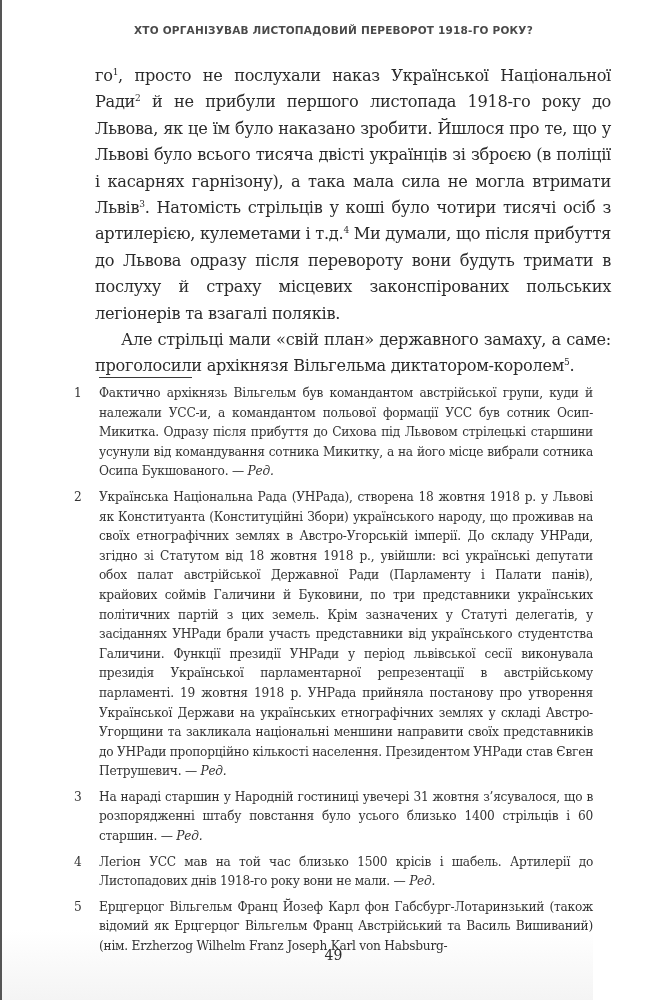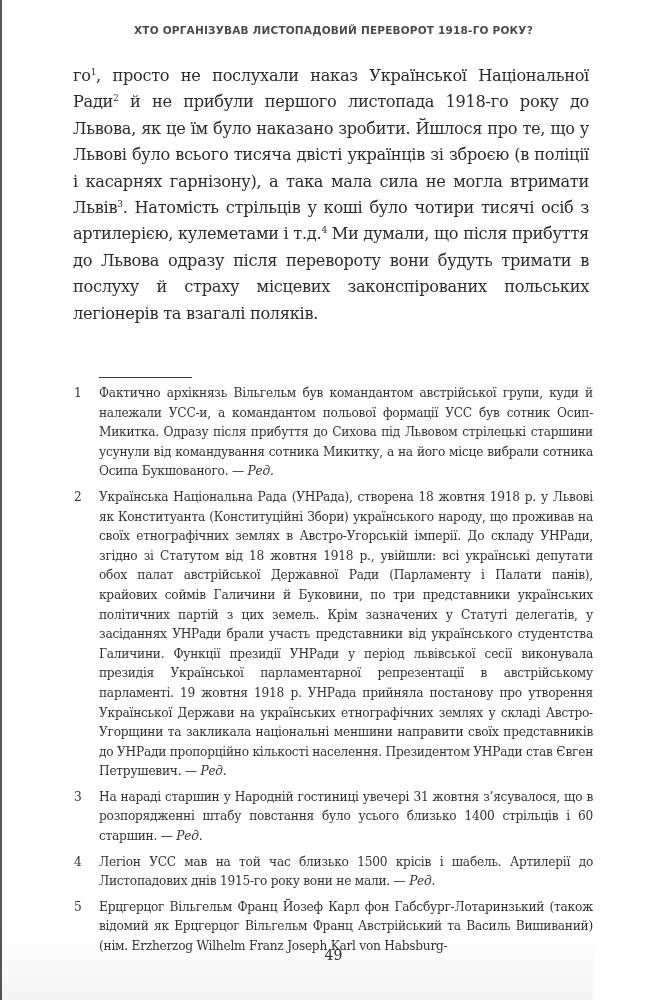--- a/index.html
+++ b/index.html
@@ -30,21 +30,21 @@
       width: 663px;
       text-align: center;
       font-family: "DejaVu Sans", sans-serif;
       font-weight: bold;
       font-size: 10.5px;
       letter-spacing: 0.2px;
       color: #4a4a4a;
     }
     .main-text {
       position: absolute;
-      left: 71px;
+      left: 93px;
       top: 63px;
       width: 516px;
       font-family: "DejaVu Serif", serif;
       font-size: 16.2px;
       line-height: 26.4px;
       color: #2b2b2b;
       text-align: justify;
       letter-spacing: -0.3px;
     }
     .main-text p {
@@ -112,40 +112,41 @@
   </style>
 </head>
 <body>
 
 <div class="page">
 
   <div class="running-head">ХТО ОРГАНІЗУВАВ ЛИСТОПАДОВИЙ ПЕРЕВОРОТ 1918-ГО РОКУ?</div>
 
   <div class="main-text">
     <p class="last-line-left"><span>го</span><sup>1</sup><span>, просто не послухали наказ Української Національної Ради</span><sup>2</sup><span> й не прибули першого листопада 1918-го року до Львова, як це їм було наказано зробити. Йшлося про те, що у Львові було всього тисяча двісті українців зі зброєю (в поліції і касарнях гарнізону), а така мала сила не могла втримати Львів</span><sup>3</sup><span>. Натомість стрільців у коші було чотири тисячі осіб з артилерією, кулеметами і т.д.</span><sup>4</sup><span> Ми думали, що після прибуття до Львова одразу після перевороту вони будуть тримати в послуху й страху місцевих законспірованих польських легіонерів та взагалі поляків.</span></p>
+    <p class="indent last-line-left"><span>Але стрільці мали «свій план» державного замаху, а саме: проголосили архікнязя Вільгельма диктатором-королем</span><sup>5</sup><span>.</span></p>
   </div>
 
   <div class="fn-rule"></div>
 
   <div class="footnotes">
     <div class="fn">
       <span class="fn-num">1</span>
       <span class="fn-body"><span>Фактично архікнязь Вільгельм був командантом австрійської групи, куди й належали УСС-и, а командантом польової формації УСС був сотник Осип-Микитка. Одразу після прибуття до Сихова під Львовом стрілецькі старшини усунули від командування сотника Микитку, а на його місце вибрали сотника Осипа Букшованого. — </span><em>Ред.</em></span>
     </div>
     <div class="fn">
       <span class="fn-num">2</span>
       <span class="fn-body"><span>Українська Національна Рада (УНРада), створена 18 жовтня 1918 р. у Львові як Конституанта (Конституційні Збори) українського народу, що проживав на своїх етнографічних землях в Австро-Угорській імперії. До складу УНРади, згідно зі Статутом від 18 жовтня 1918 р., увійшли: всі українські депутати обох палат австрійської Державної Ради (Парламенту і Палати панів), крайових соймів Галичини й Буковини, по три представники українських політичних партій з цих земель. Крім зазначених у Статуті делегатів, у засіданнях УНРади брали участь представники від українського студентства Галичини. Функції президії УНРади у період львівської сесії виконувала президія Української парламентарної репрезентації в австрійському парламенті. 19 жовтня 1918 р. УНРада прийняла постанову про утворення Української Держави на українських етнографічних землях у складі Австро-Угорщини та закликала національні меншини направити своїх представників до УНРади пропорційно кількості населення. Президентом УНРади став Євген Петрушевич. — </span><em>Ред.</em></span>
     </div>
     <div class="fn">
       <span class="fn-num">3</span>
       <span class="fn-body"><span>На нараді старшин у Народній гостиниці увечері 31 жовтня з’ясувалося, що в розпорядженні штабу повстання було усього близько 1400 стрільців і 60 старшин. — </span><em>Ред.</em></span>
     </div>
     <div class="fn">
       <span class="fn-num">4</span>
-      <span class="fn-body"><span>Легіон УСС мав на той час близько 1500 крісів і шабель. Артилерії до Листопадових днів 1915-го року вони не мали. — </span><em>Ред.</em></span>
+      <span class="fn-body"><span>Легіон УСС мав на той час близько 1500 крісів і шабель. Артилерії до Листопадових днів 1918-го року вони не мали. — </span><em>Ред.</em></span>
     </div>
     <div class="fn">
       <span class="fn-num">5</span>
       <span class="fn-body"><span>Ерцгерцог Вільгельм Франц Йозеф Карл фон Габсбург-Лотаринзький (також відомий як Ерцгерцог Вільгельм Франц Австрійський та Василь Вишиваний) (нім. Erzherzog Wilhelm Franz Joseph Karl von Habsburg-</span><em></em></span>
     </div>
   </div>
 
   <div class="page-number">49</div>
 
 </div>

